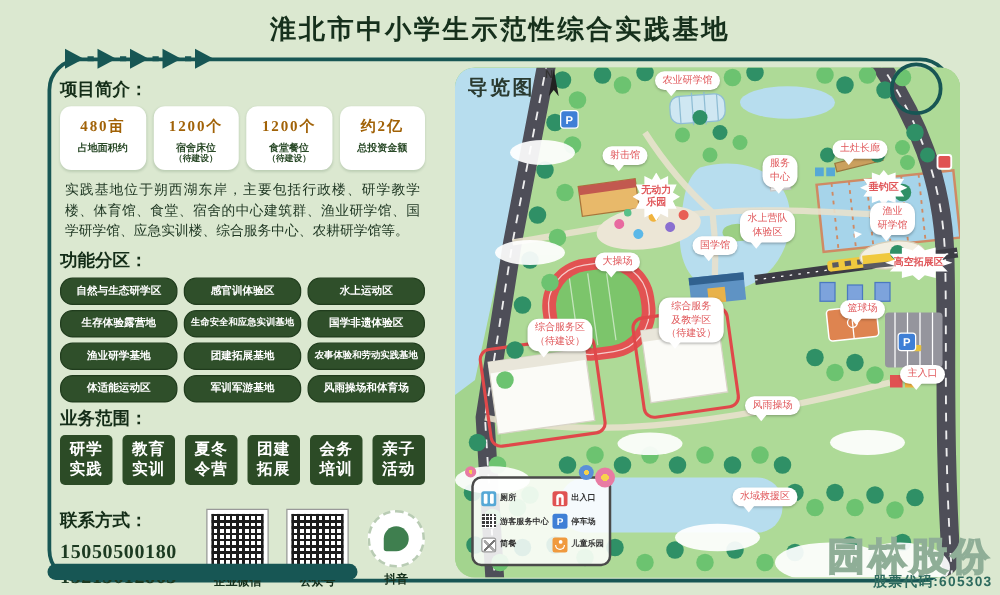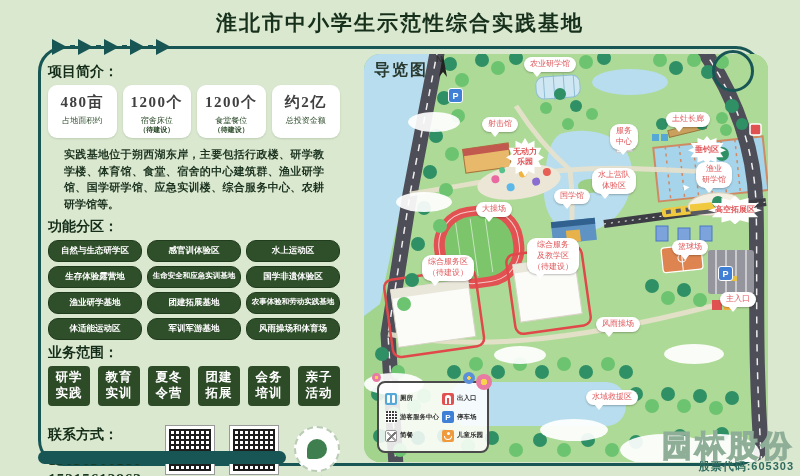--- a/index.html
+++ b/index.html
@@ -11,24 +11,24 @@
   .loop{position:absolute;left:712px;top:50px;width:36px;height:36px;border:3px solid #175654;border-radius:50%;z-index:4;background:transparent}
   .bbar{position:absolute;left:38px;top:451px;width:248px;height:13px;background:#175654;border-radius:7px;z-index:2}
   .arrows{position:absolute;left:52px;top:39px;display:flex;align-items:center;gap:3px;z-index:2}
   .arrows .tri{width:0;height:0;border-top:8px solid transparent;border-bottom:8px solid transparent;border-left:15px solid #175654}
   .arrows .dot{width:5px;height:4px;background:#175654}
 
   .left{position:absolute;left:48px;top:63px;width:292px;z-index:1}
   .sec{font-size:14px;font-weight:bold;color:#142d18;margin:0 0 4px}
   .cards{display:flex;gap:6px}
   .card{flex:1;background:#fff;border-radius:9px;text-align:center;padding:8px 1px 4px;box-shadow:0 1px 2px rgba(20,60,30,.15)}
-  .card-val{font-family:"Liberation Serif",serif;font-size:15px;font-weight:bold;color:#404040;letter-spacing:1.5px}
-  .card-lab{font-size:8px;font-weight:normal;color:#2a4a28;margin-top:3px}
+  .card-val{font-family:"Liberation Serif",serif;font-size:12px;font-weight:bold;color:#a16207;letter-spacing:1.5px}
+  .card-lab{font-size:8px;font-weight:bold;color:#2a4a28;margin-top:3px}
   .card-note{font-size:7px;font-weight:bold;color:#2a4a28;line-height:1.15;min-height:8px}
-  .desc{font-size:11px;font-weight:bold;color:#1c3420;line-height:1.5;text-align:justify;margin:8px 16px 6px}
+  .desc{font-size:11px;font-weight:normal;color:#1c3420;line-height:1.5;text-align:justify;margin:8px 4px 6px}
   .prow{display:flex;gap:5px;margin-bottom:4px}
   .pill{flex:1;background:#2f4f2a;border:1px solid #203c1d;color:#fff;font-size:8.5px;font-weight:bold;text-align:center;border-radius:10px;padding:4px 1px;white-space:nowrap;overflow:hidden}
   .pill.sm{font-size:7.5px}
   .brow{display:flex;gap:8px;margin:4px 0 8px}
   .blk{width:42px;height:40px;background:#2c4b26;border-radius:4px;color:#fff;font-size:12.5px;font-weight:bold;display:flex;flex-direction:column;align-items:center;justify-content:center;line-height:1.25;letter-spacing:1px}
   .contact{display:flex;margin-top:20px}
   .c-left{width:120px}
   .phones{font-family:"Liberation Serif",serif;font-size:16px;font-weight:bold;color:#1c3a21;line-height:1.25;margin-top:6px;letter-spacing:.5px}
   .qrs{display:flex;gap:16px;align-items:flex-start}
   .qritem{text-align:center}

